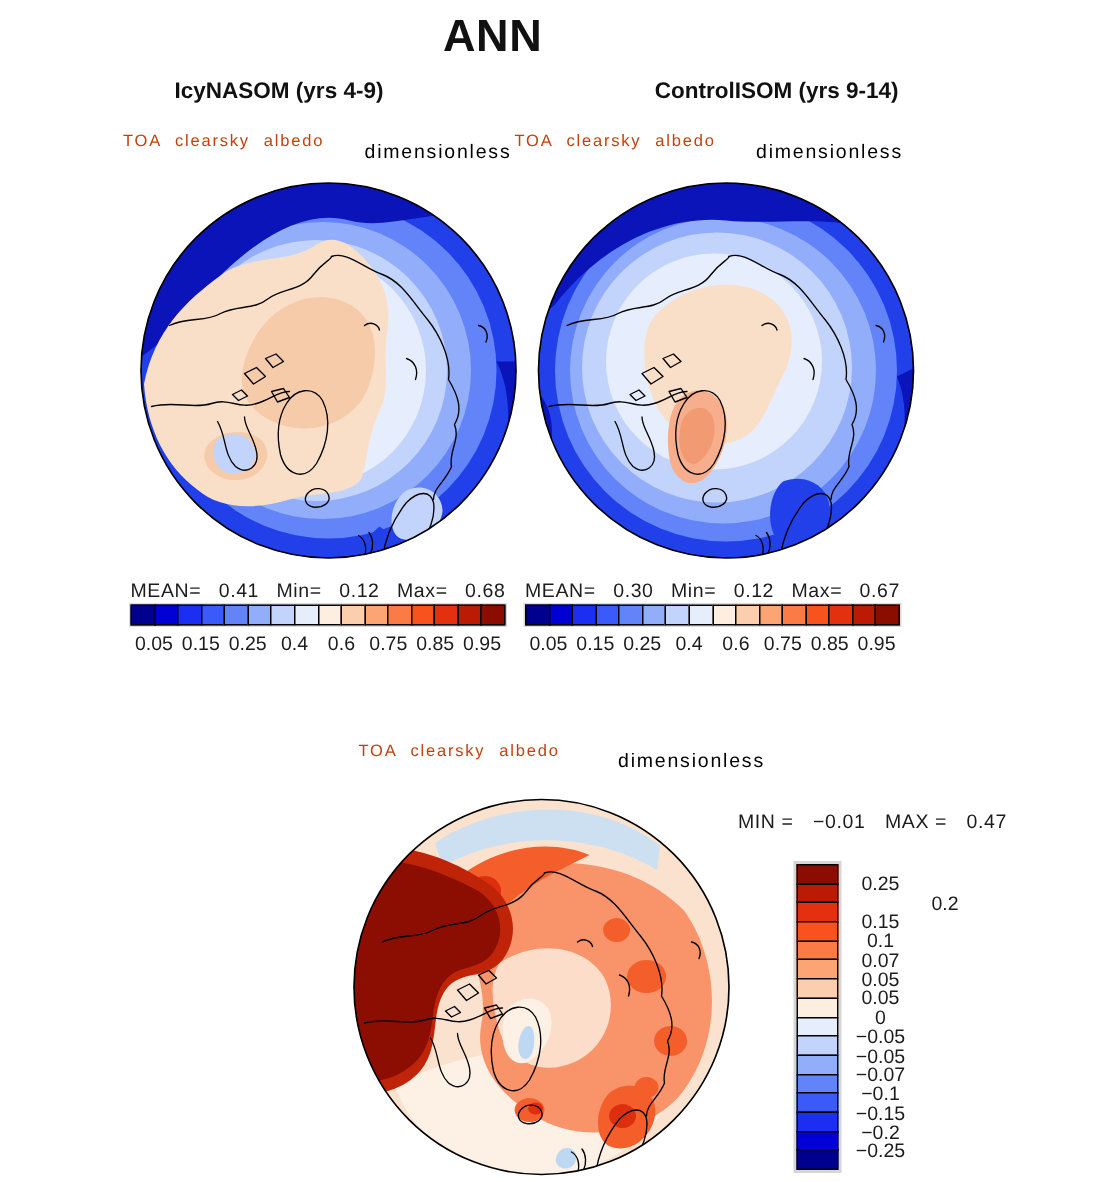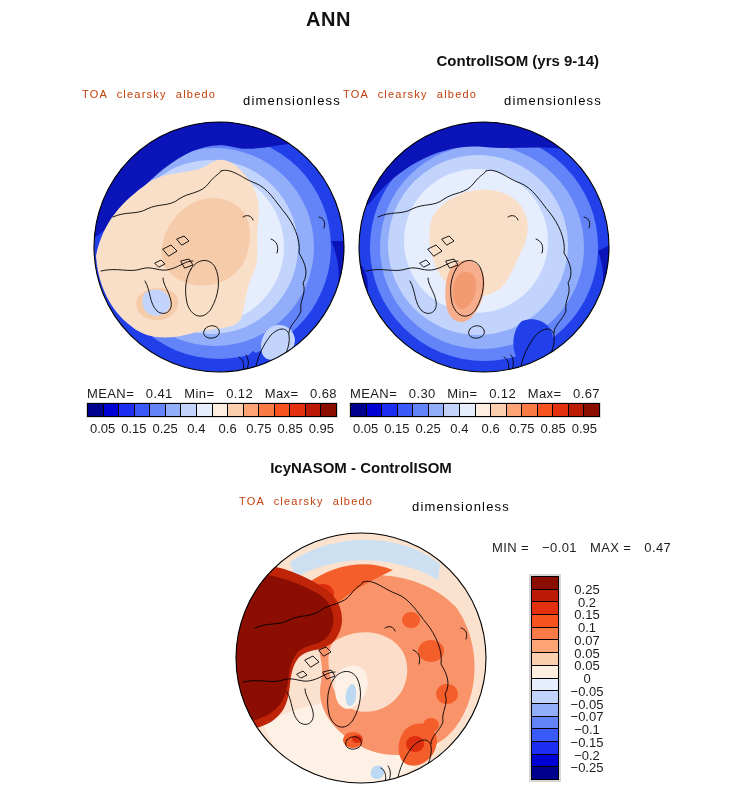--- a/index.html
+++ b/index.html
@@ -1,21 +1,21 @@
 <!DOCTYPE html>
 <html><head>
 <meta charset="utf-8">
 <style>
   html,body{margin:0;padding:0;background:#fff;}
   .stage{
     position:relative;width:733px;height:788px;background:#ffffff;
     font-family:"Liberation Sans","DejaVu Sans",sans-serif;color:#111;overflow:hidden;
   }
   .abs{position:absolute;}
-  .main-title{left:0;top:8px;width:657px;text-align:center;font-size:20px;font-weight:bold;letter-spacing:.5px;}
+  .main-title{left:0;top:8px;width:657px;text-align:center;font-size:30px;font-weight:bold;letter-spacing:.5px;}
   .panel-title{font-size:15px;font-weight:bold;text-align:center;white-space:nowrap;}
   .field-label{font-size:11px;color:#c2410c;letter-spacing:1.2px;word-spacing:5px;white-space:nowrap;}
   .units-label{font-size:13px;color:#000000;letter-spacing:1.2px;white-space:nowrap;}
   .stats-row{display:flex;justify-content:space-between;font-size:13px;color:#1c1c1c;letter-spacing:.4px;white-space:nowrap;}
   .cbar-h{display:flex;box-shadow:0 0 0 1px #dcdcdc;}
   .cbar-h .cb-seg{flex:1;border:1px solid #000;margin-left:-1px;}
   .cbar-h .cb-seg:first-child{margin-left:0;}
   .tick-row{display:flex;font-size:13px;color:#1c1c1c;}
   .tick-row .tick{flex:1;text-align:center;}
   .cbar-v{display:flex;flex-direction:column;box-shadow:0 0 0 2px #d6d6d6;}
@@ -42,20 +42,21 @@
         <path d="M98,148 C104,138 116,136 122,146 C128,158 126,174 118,188 C110,200 98,196 94,182 C91,168 93,156 98,148 Z"></path>
         <path d="M70,128 l8,-4 6,6 -8,5 z M84,118 l7,-3 5,5 -7,4 z M88,140 l8,-2 4,6 -8,3 z M62,142 l6,-3 4,4 -6,3 z"></path>
         <path d="M112,208 c4,-5 12,-4 14,1 c2,5 -4,9 -10,8 c-5,-1 -7,-5 -4,-9 z"></path>
         <path d="M146,236 c4,2 6,8 4,14 M153,234 c3,4 3,10 1,14"></path>
         <path d="M150,96 c4,-3 9,-1 10,3 M178,118 c6,2 8,8 6,14 M226,96 c5,1 7,6 5,11"></path>
       </g>
     </defs>
   </svg>
 
   <div class="abs main-title">ANN</div>
+  <div class="abs panel-title" style="left:60px;top:52px;width:252px;">IcyNASOM (yrs 4-9)</div>
   <div class="abs panel-title" style="left:347px;top:52px;width:252px;text-align:right;">ControlISOM (yrs 9-14)</div>
 
   <div class="abs field-label" style="left:82px;top:88px;">TOA clearsky albedo</div>
   <div class="abs units-label" style="left:243px;top:93px;">dimensionless</div>
   <div class="abs field-label" style="left:343px;top:88px;">TOA clearsky albedo</div>
   <div class="abs units-label" style="left:504px;top:93px;">dimensionless</div>
 
   <svg class="abs" style="left:93px;top:121px;" width="252" height="252" viewBox="0 0 252 252">
     <defs>
         <clipPath id="clipL">
@@ -174,21 +175,20 @@
       <span class="tick">0.05</span>
       <span class="tick">0.15</span>
       <span class="tick">0.25</span>
       <span class="tick">0.4</span>
       <span class="tick">0.6</span>
       <span class="tick">0.75</span>
       <span class="tick">0.85</span>
       <span class="tick">0.95</span>
     </div>
 
-  <div class="abs panel-title" style="left:235px;top:459px;width:252px;">IcyNASOM - ControlISOM</div>
   <div class="abs field-label" style="left:239px;top:495px;">TOA clearsky albedo</div>
   <div class="abs units-label" style="left:412px;top:499px;">dimensionless</div>
 
   <div class="abs minmax-row" style="left:492px;top:540px;">
     <span>MIN =</span>
     <span>−0.01</span>
     <span>MAX =</span>
     <span>0.47</span>
   </div>
 
@@ -232,21 +232,21 @@
       <div class="cb-seg" style="background: rgb(195, 212, 252);"></div>
       <div class="cb-seg" style="background: rgb(146, 174, 250);"></div>
       <div class="cb-seg" style="background: rgb(99, 132, 248);"></div>
       <div class="cb-seg" style="background: rgb(58, 91, 250);"></div>
       <div class="cb-seg" style="background: rgb(27, 46, 242);"></div>
       <div class="cb-seg" style="background: rgb(0, 0, 212);"></div>
       <div class="cb-seg" style="background: rgb(0, 0, 143);"></div>
     </div>
   <div class="abs vtick-col" style="left:561px;top:576px;width:52px;height:204px;">
       <span class="vtick" style="top: 6.25%;">0.25</span>
-      <span class="vtick" style="top: 12.5%;">0.2</span>
+      <span class="vtick" style="top: 12.5%; margin-left: 43px;">0.2</span>
       <span class="vtick" style="top: 18.75%;">0.15</span>
       <span class="vtick" style="top: 25%;">0.1</span>
       <span class="vtick" style="top: 31.25%;">0.07</span>
       <span class="vtick" style="top: 37.5%;">0.05</span>
       <span class="vtick" style="top: 43.75%;">0.05</span>
       <span class="vtick" style="top: 50%;">0</span>
       <span class="vtick" style="top: 56.25%;">−0.05</span>
       <span class="vtick" style="top: 62.5%;">−0.05</span>
       <span class="vtick" style="top: 68.75%;">−0.07</span>
       <span class="vtick" style="top: 75%;">−0.1</span>

